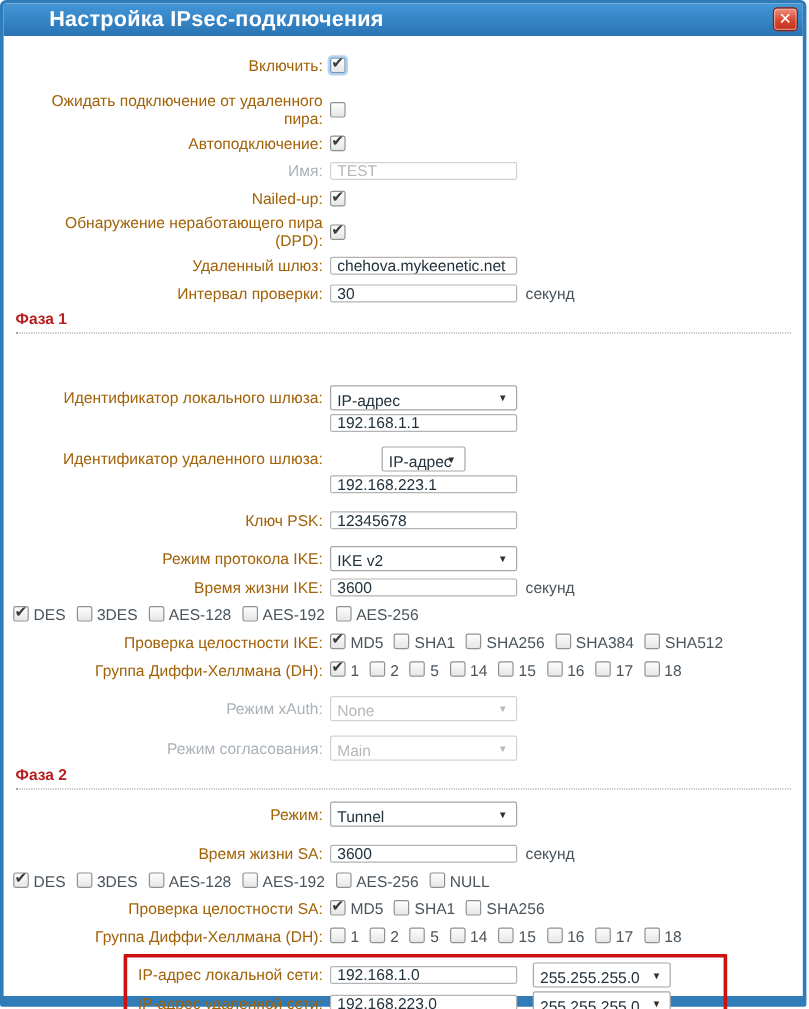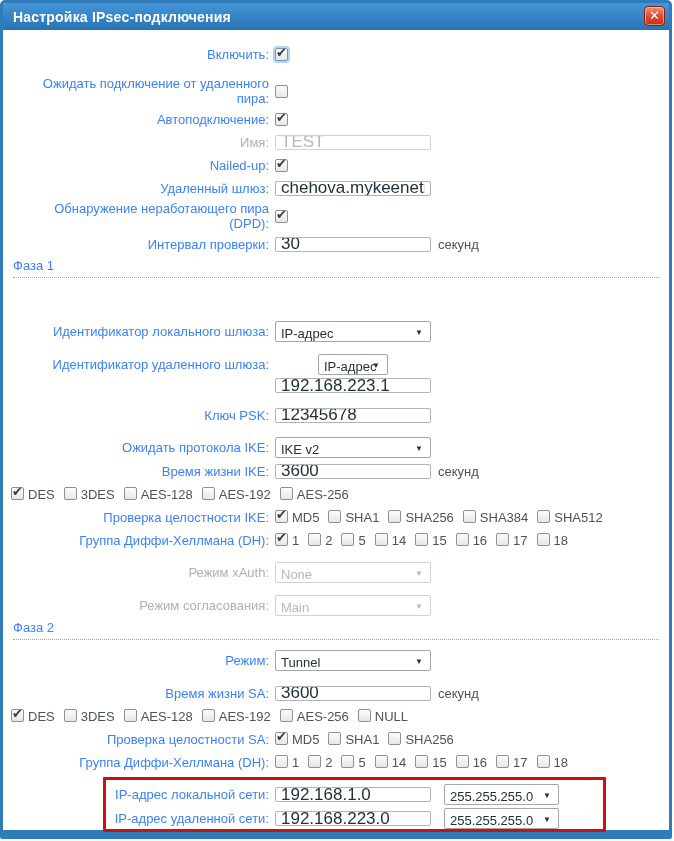--- a/index.html
+++ b/index.html
@@ -14,38 +14,38 @@
     position: relative;
     display: flex; flex-direction: column;
   }
   .titlebar {
     height: 27px; flex: 0 0 27px;
     background: linear-gradient(#4496d6 0%, #3787c8 45%, #2a73b2 100%);
     display: flex; align-items: center;
     padding: 0 6px 0 10px;
     position: relative;
   }
-  .title { color: #ffffff; font-weight: bold; font-size: 14px; letter-spacing: .2px; }
+  .title { color: #ffffff; font-weight: bold; font-size: 18px; letter-spacing: .2px; margin-left: 28px; }
   .close-btn {
     position: absolute; right: 4px; top: 3px;
     width: 21px; height: 20px;
     background: linear-gradient(#f0927e 0%, #d9472f 55%, #c0301b 100%);
     border: 1px solid #8e1d0e;
     box-shadow: inset 0 0 0 1px rgba(255,255,255,.45);
     border-radius: 4px;
     color: #ffffff; font-weight: bold; font-size: 13px; line-height: 18px;
     text-align: center; cursor: pointer;
   }
 
   .content { flex: 1 1 auto; padding: 14px 8px 0 8px; }
 
   .row { display: flex; align-items: center; min-height: 20px; margin-bottom: 3px; }
   .lbl {
     flex: 0 0 264px; width: 264px; text-align: right; padding-right: 6px;
-    color: #3b82f6;
+    color: #a16207;
   }
   .lbl.disabled { color: #aab1b7; }
   .ctrl { display: flex; align-items: center; } .spacer-m { height: 9px; }
 
   
   .cb {
     display: inline-block; width: 13px; height: 13px;
     border: 1px solid #909090; border-radius: 2px;
     background: linear-gradient(#fdfdfd, #e6e6e6);
     position: relative; vertical-align: -2px; cursor: pointer;
@@ -57,21 +57,21 @@
   .cb.focused { box-shadow: 0 0 0 2px #b6d2ee; border-color: #6f98c0; }
 
   .opt { display: inline-flex; align-items: flex-start; margin-right: 9px; }
   .opt:last-child { margin-right: 0; }
   .opt .opt-label { margin-left: 4px; color: #4a545c; }
 
   
   .txt {
     width: 156px; height: 15px;
     border: 1px solid #b3b3b3; border-radius: 2px;
-    padding: 0 5px; font-size: 17px; color: #22323c;
+    padding: 0 5px; font-size: 13px; color: #22323c;
     font-family: "Liberation Sans", "DejaVu Sans", sans-serif;
     background: #ffffff; outline: none;
   }
   .txt:disabled { color: #b4b9bd; border-color: #cfd3d6; background: #ffffff; }
 
   
   .select {
     height: 21px; border: 1px solid #a6a6a6; border-radius: 2px;
     background: #ffffff; display: inline-flex; align-items: flex-end;
     padding: 0 5px; cursor: pointer; position: relative; color: #22323c;
@@ -85,21 +85,21 @@
   .w-wide { width: 156px; } .w-narrow { width: 70px; } .w-mask { width: 115px; }
 
   .suffix { margin-left: 7px; color: #4a545c; text-align: center; }
 
   
   .section-hdr {
     margin: 4px 2px 10px 2px;
     border-bottom: 1px dotted #a3a3a3;
     padding-bottom: 4px;
   }
-  .section-hdr span { font-weight: normal; color: #3b82f6; }
+  .section-hdr span { font-weight: bold; color: #b91c1c; }
 
   
   .stack { display: flex; flex-direction: column; gap: 3px; }
 
   
   .net-wrap { position: relative; }
   .red-box {
     position: absolute; left: 92px; right: 55px; top: -7px; bottom: -3px;
     border: 3px solid #cc1111; border-radius: 1px;
     pointer-events: none; z-index: 5;
@@ -147,30 +147,30 @@
     </div>
 
     <div class="row">
       <span class="lbl">Nailed-up:</span>
       <span class="ctrl">
           <span class="cb checked"></span>
         </span>
     </div>
 
     <div class="row">
+      <span class="lbl">Обнаружение неработающего пира (DPD):</span>
+      <span class="ctrl">
+          <span class="cb checked"></span>
+        </span>
+    </div>
+
+    <div class="row">
       <span class="lbl">Удаленный шлюз:</span>
       <span class="ctrl">
           <input class="txt" value="chehova.mykeenetic.net" style="">
-        </span>
-    </div>
-
-    <div class="row">
-      <span class="lbl">Обнаружение неработающего пира (DPD):</span>
-      <span class="ctrl">
-          <span class="cb checked"></span>
         </span>
     </div>
 
     <div class="row">
       <span class="lbl">Интервал проверки:</span>
       <span class="ctrl">
         <input class="txt" value="30" style="">
         <span class="suffix">секунд</span>
       </span>
     </div>
@@ -179,20 +179,21 @@
       <span>Фаза 1</span>
     </div>
 
     <div class="row" style="align-items:flex-start;margin-top:43px;">
       <span class="lbl" style="padding-top:3px;">Идентификатор локального шлюза:</span>
       <span class="ctrl stack">
         <span class="select w-wide">
           <span class="select-value">IP-адрес</span>
           <span class="select-arrow">▼</span>
         </span>
+        <input class="txt" value="192.168.1.1" style="">
       </span>
     </div>
     <div class="spacer-m"></div>
 
     <div class="row" style="align-items:flex-start;">
       <span class="lbl" style="padding-top:3px;">Идентификатор удаленного шлюза:</span>
       <span class="ctrl stack">
         <span class="select w-narrow">
           <span class="select-value">IP-адрес</span>
           <span class="select-arrow">▼</span>
@@ -204,21 +205,21 @@
 
     <div class="row">
       <span class="lbl">Ключ PSK:</span>
       <span class="ctrl">
           <input class="txt" value="12345678" style="">
         </span>
     </div>
     <div class="spacer-m"></div>
 
     <div class="row">
-      <span class="lbl">Ожидать протокола IKE:</span>
+      <span class="lbl">Режим протокола IKE:</span>
       <span class="ctrl">
         <span class="select w-wide">
           <span class="select-value">IKE v2</span>
           <span class="select-arrow">▼</span>
         </span>
       </span>
     </div>
 
     <div class="row">
       <span class="lbl">Время жизни IKE:</span>

